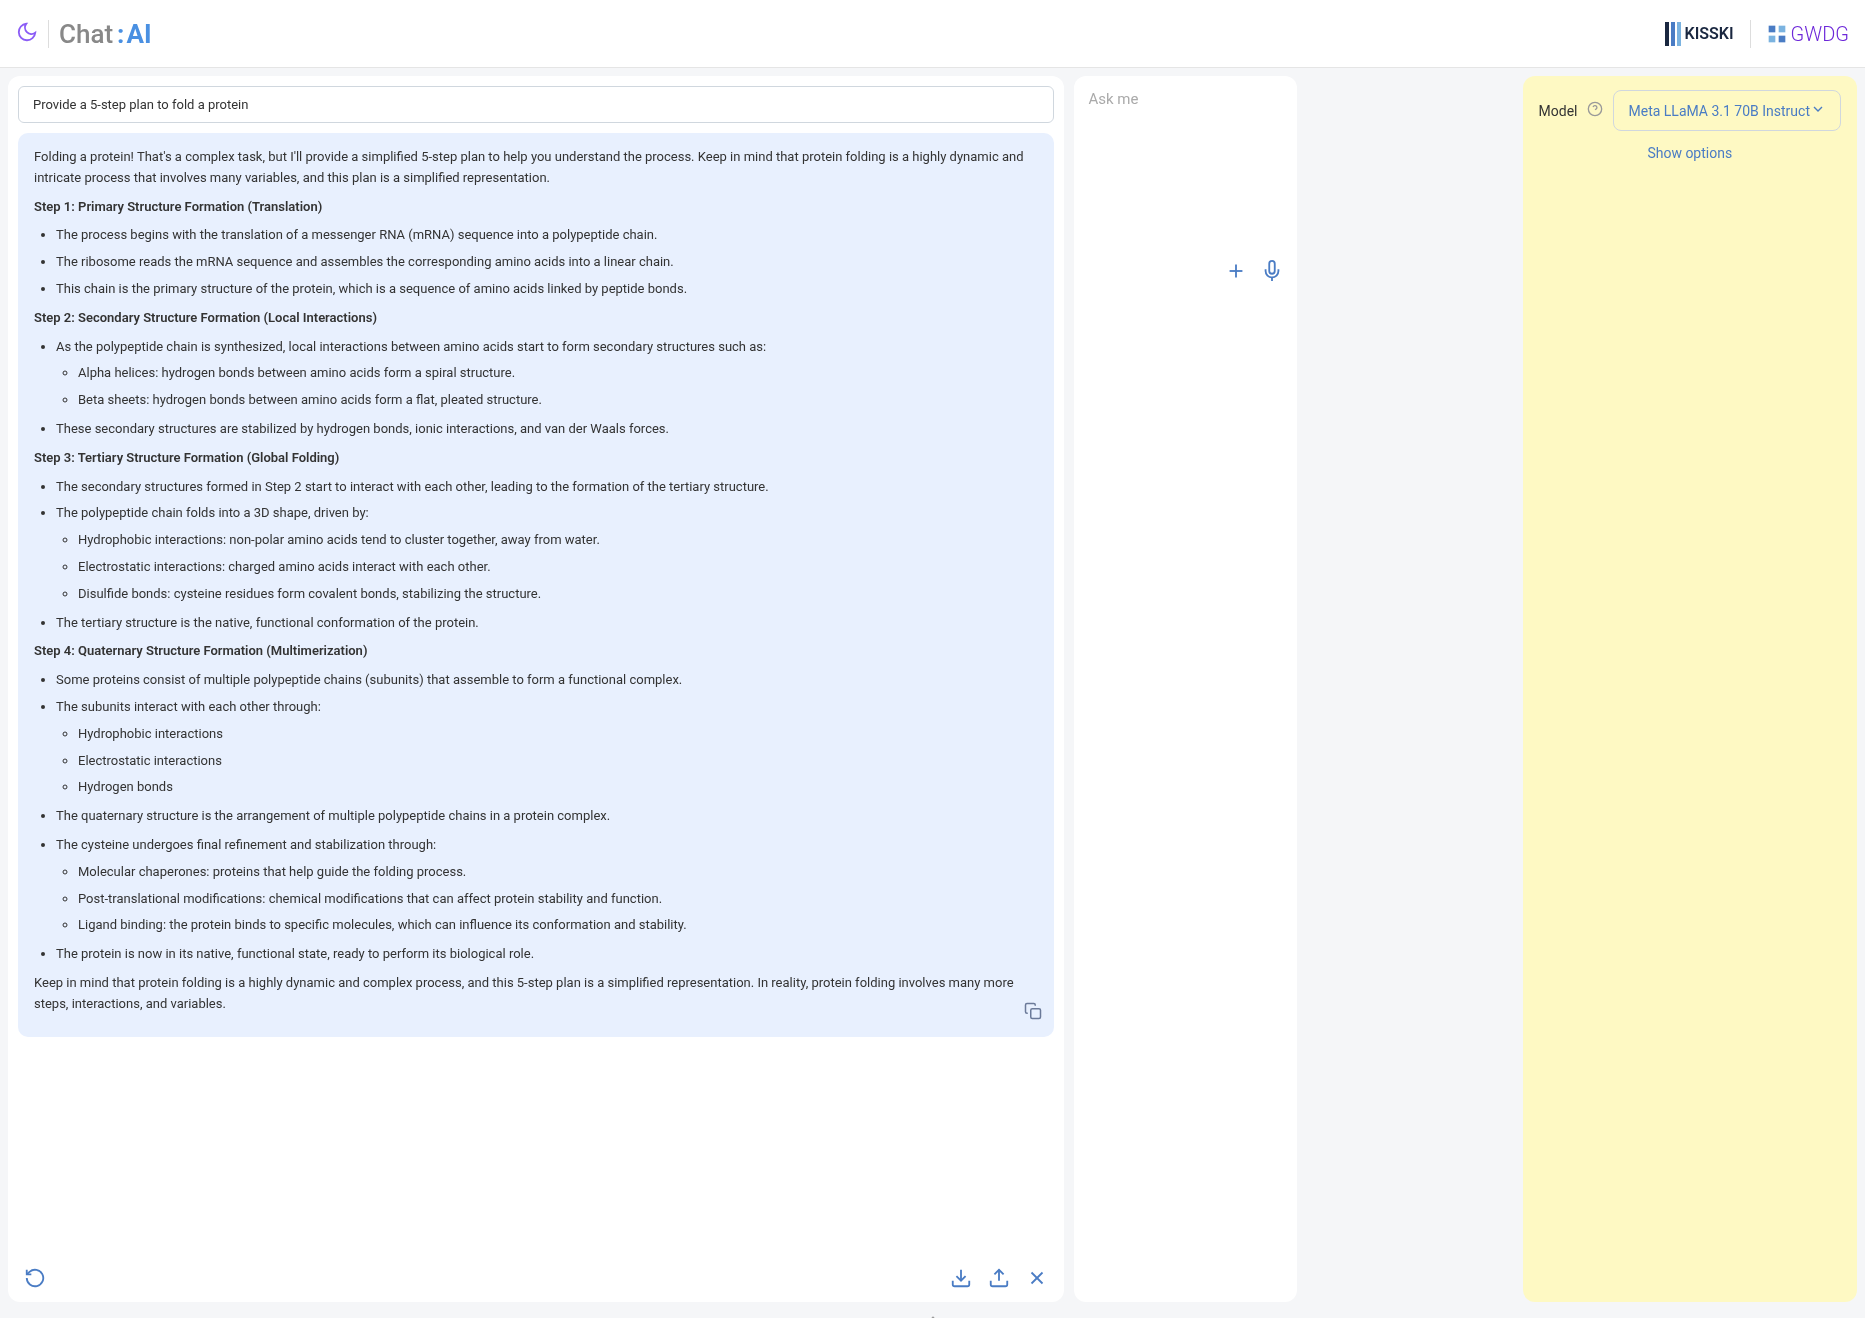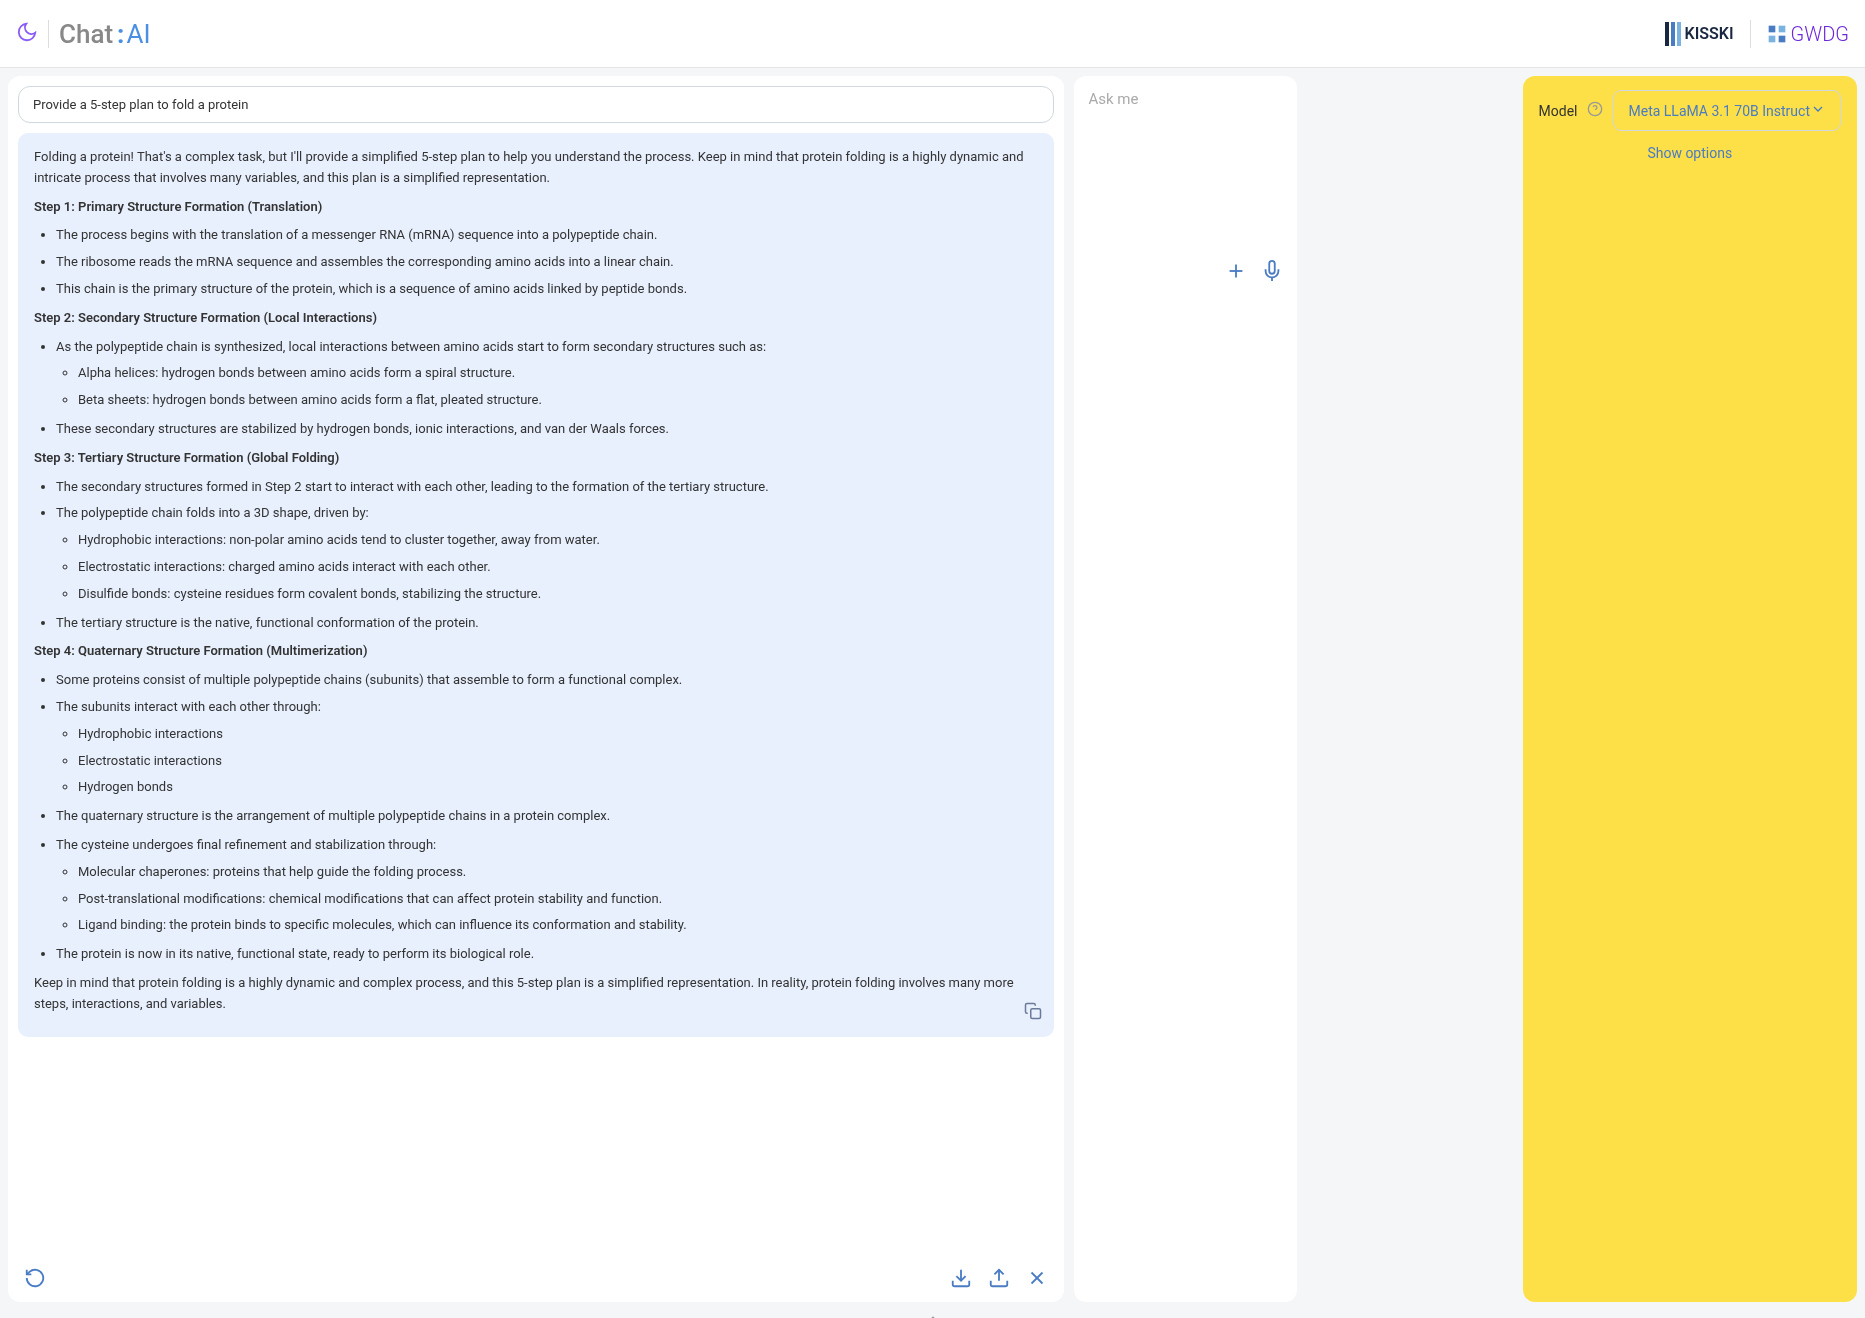--- a/index.html
+++ b/index.html
@@ -33,21 +33,21 @@
       height: 28px;
       background: #ddd;
     }
     .logo-chat {
       font-size: 26px;
       font-weight: 500;
       color: #888;
       display: flex;
       align-items: center;
     }
-    .logo-ai { color: #4a90e2; font-weight: 400; }
+    .logo-ai { color: #4a90e2; font-weight: 700; }
     .logo-ai-dots { display: inline-flex; gap: 2px; margin: 0 2px; }
     .header-right {
       display: flex;
       align-items: center;
       gap: 16px;
     }
     .kisski-logo {
       display: flex;
       align-items: center;
     }
@@ -81,21 +81,21 @@
       border-radius: 12px;
       overflow: hidden;
     }
     .chat-content {
       flex: 1;
       overflow-y: auto;
       padding: 10px;
     }
     .user-message {
       border: 1px solid #d0d7de;
-      border-radius: 12px;
+      border-radius: 6px;
       padding: 10px 14px;
       margin-bottom: 10px;
       font-size: 13px;
     }
     .assistant-message {
       background: #e8f0fe;
       border-radius: 10px;
       padding: 14px 16px;
       font-size: 13px;
       line-height: 1.6;
@@ -159,21 +159,21 @@
     .ask-input::placeholder { color: #aaa; }
     .input-footer {
       display: flex;
       justify-content: flex-end;
       gap: 14px;
       align-items: center;
     }
     .input-icon { color: #4a7cc4; cursor: pointer; }
     .spacer { flex: 1; }
     .model-card {
-      background: #fde047;
+      background: #fef9c3;
       border-radius: 12px;
       padding: 14px 16px;
     }
     .model-row {
       display: flex;
       align-items: center;
       gap: 10px;
     }
     .model-label {
       font-size: 14px;

